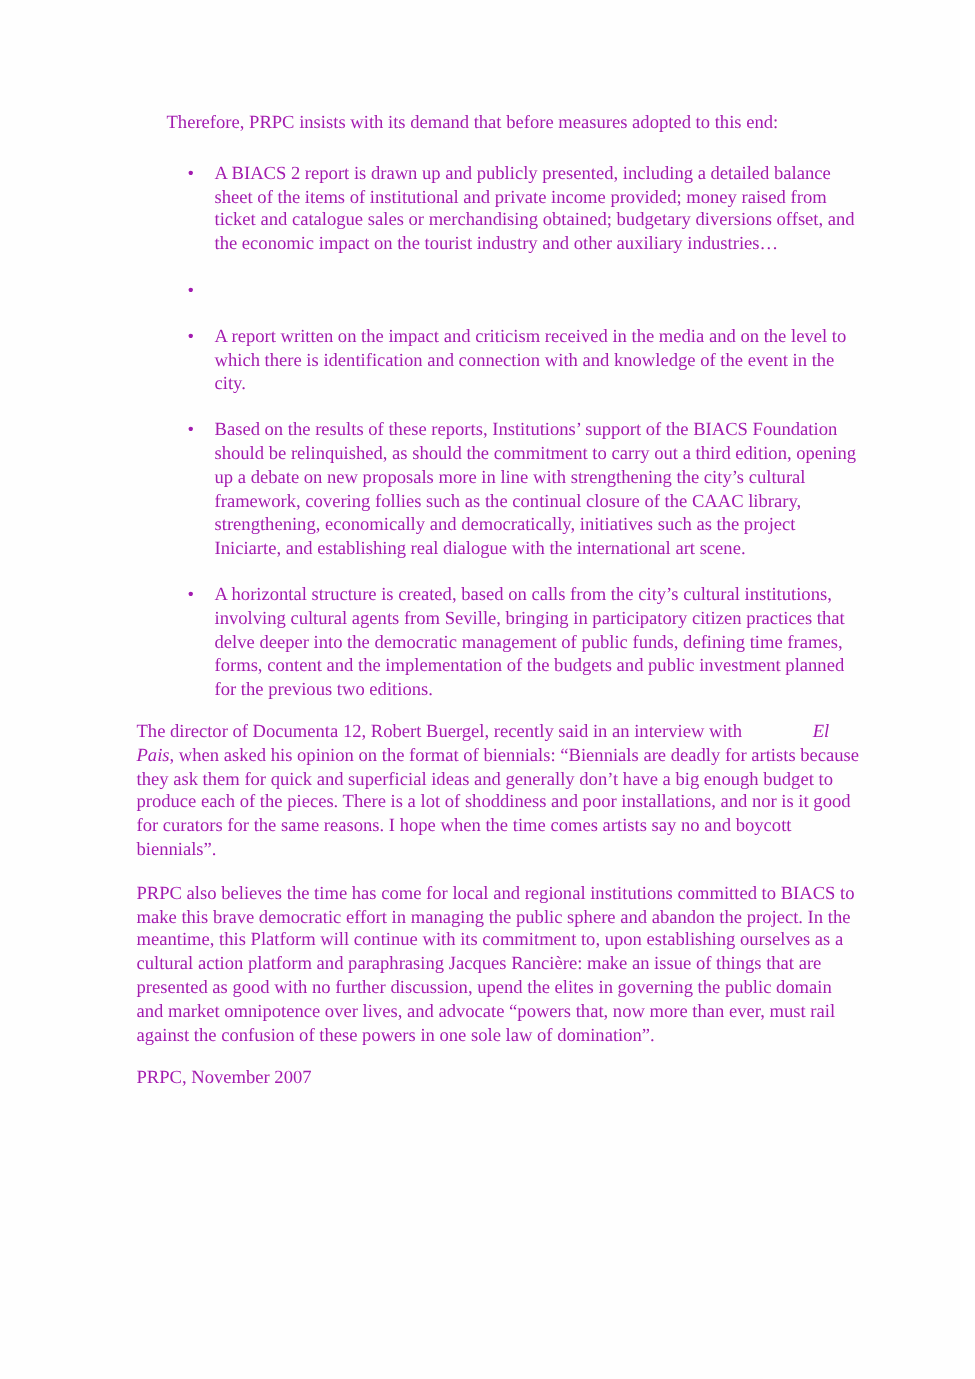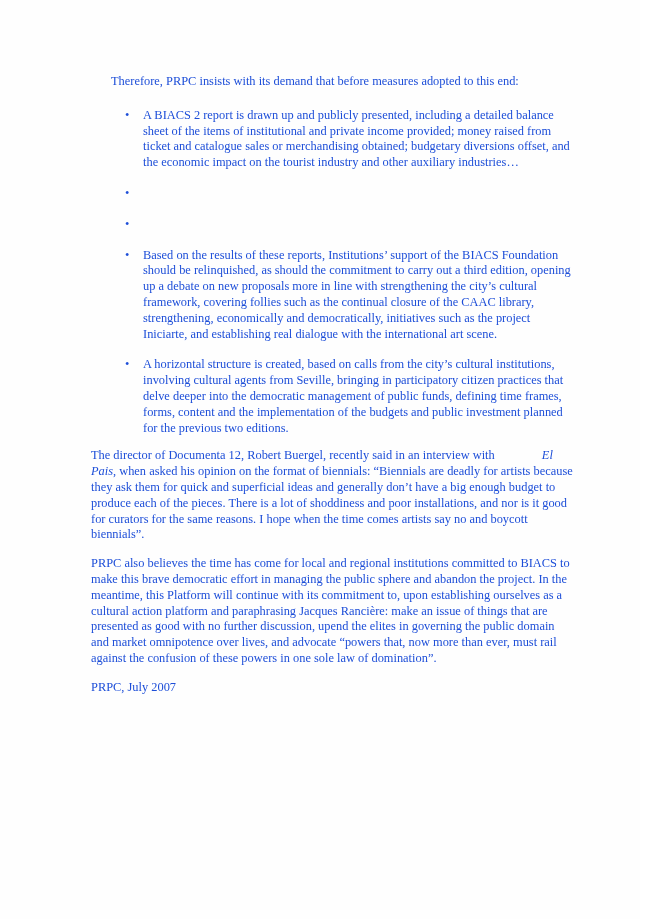--- a/index.html
+++ b/index.html
@@ -5,21 +5,21 @@
   html, body {
     margin: 0;
     padding: 0;
     background: #ffffff;
   }
   .page {
     position: relative;
     width: 640px;
     height: 919px;
     background: #fefefe;
-    color: #1d4ed8;
+    color: #a21caf;
     font-family: "Liberation Serif", "DejaVu Serif", serif;
     font-size: 12.4px;
     line-height: 15.8px;
     overflow: hidden;
   }
   .content {
     position: absolute;
     left: 91px;
     top: 74px;
     width: 482px;
@@ -62,32 +62,33 @@
       <span class="marker">•</span>
       <div class="btext">A BIACS 2 report is drawn up and publicly presented, including a detailed balance sheet of the items of institutional and private income provided; money raised from ticket and catalogue sales or merchandising obtained; budgetary diversions offset, and the economic impact on the tourist industry and other auxiliary industries…</div>
     </div>
 
     <div class="bullet">
       <span class="marker">•</span>
     </div>
 
     <div class="bullet">
       <span class="marker">•</span>
+      <div class="btext">A report written on the impact and criticism received in the media and on the level to which there is identification and connection with and knowledge of the event in the city.</div>
     </div>
 
     <div class="bullet">
       <span class="marker">•</span>
       <div class="btext">Based on the results of these reports, Institutions’ support of the BIACS Foundation should be relinquished, as should the commitment to carry out a third edition, opening up a debate on new proposals more in line with strengthening the city’s cultural framework, covering follies such as the continual closure of the CAAC library, strengthening, economically and democratically, initiatives such as the project Iniciarte, and establishing real dialogue with the international art scene.</div>
     </div>
 
     <div class="bullet last">
       <span class="marker">•</span>
       <div class="btext">A horizontal structure is created, based on calls from the city’s cultural institutions, involving cultural agents from Seville, bringing in participatory citizen practices that delve deeper into the democratic management of public funds, defining time frames, forms, content and the implementation of the budgets and public investment planned for the previous two editions.</div>
     </div>
 
     <p class="para"><span>The director of Documenta 12, Robert Buergel, recently said in an interview with </span><i>El Pais</i><span>, when asked his opinion on the format of biennials: “Biennials are deadly for artists because they ask them for quick and superficial ideas and generally don’t have a big enough budget to produce each of the pieces. There is a lot of shoddiness and poor installations, and nor is it good for curators for the same reasons. I hope when the time comes artists say no and boycott biennials”.</span></p>
 
     <p class="para">PRPC also believes the time has come for local and regional institutions committed to BIACS to make this brave democratic effort in managing the public sphere and abandon the project. In the meantime, this Platform will continue with its commitment to, upon establishing ourselves as a cultural action platform and paraphrasing Jacques Rancière: make an issue of things that are presented as good with no further discussion, upend the elites in governing the public domain and market omnipotence over lives, and advocate “powers that, now more than ever, must rail against the confusion of these powers in one sole law of domination”.</p>
 
-    <p class="sig">PRPC, July 2007</p>
+    <p class="sig">PRPC, November 2007</p>
 
   </div>
 </div>
 
 </body></html>

